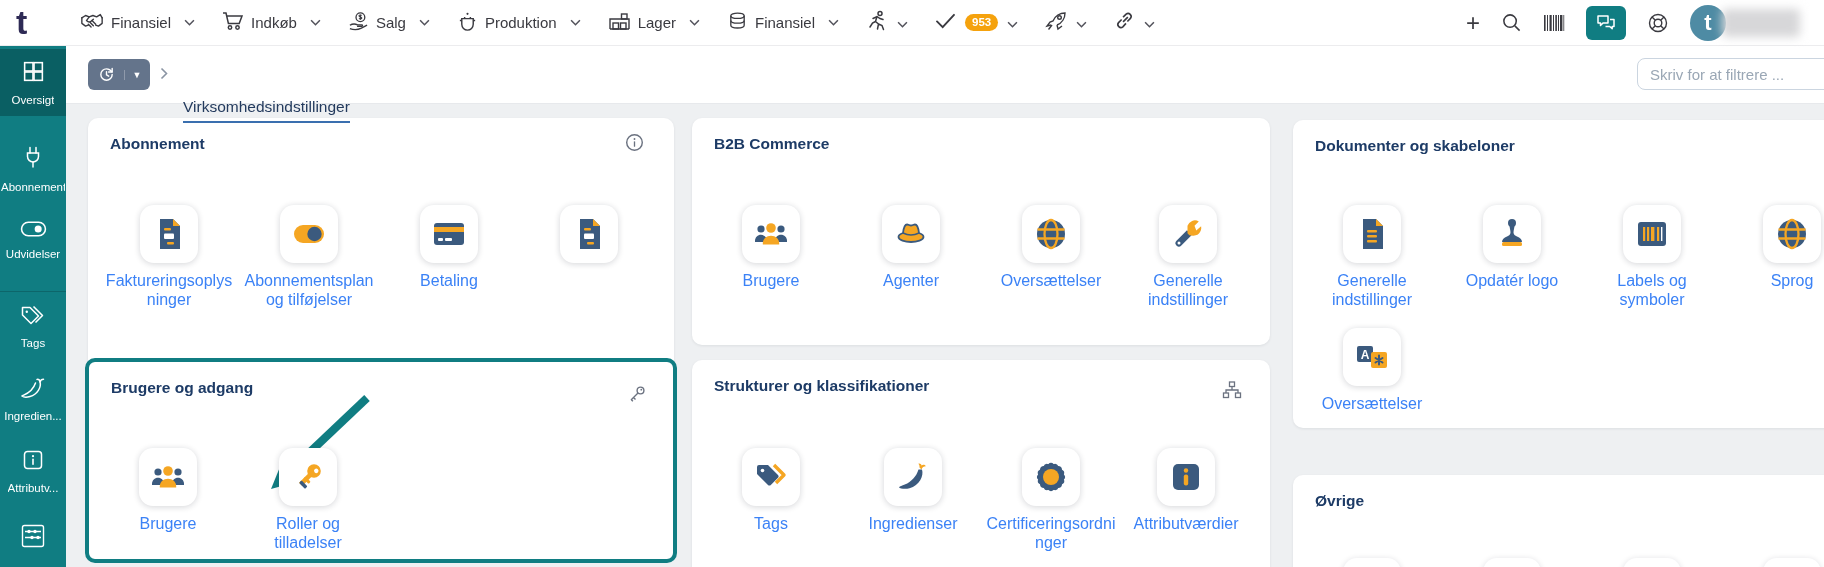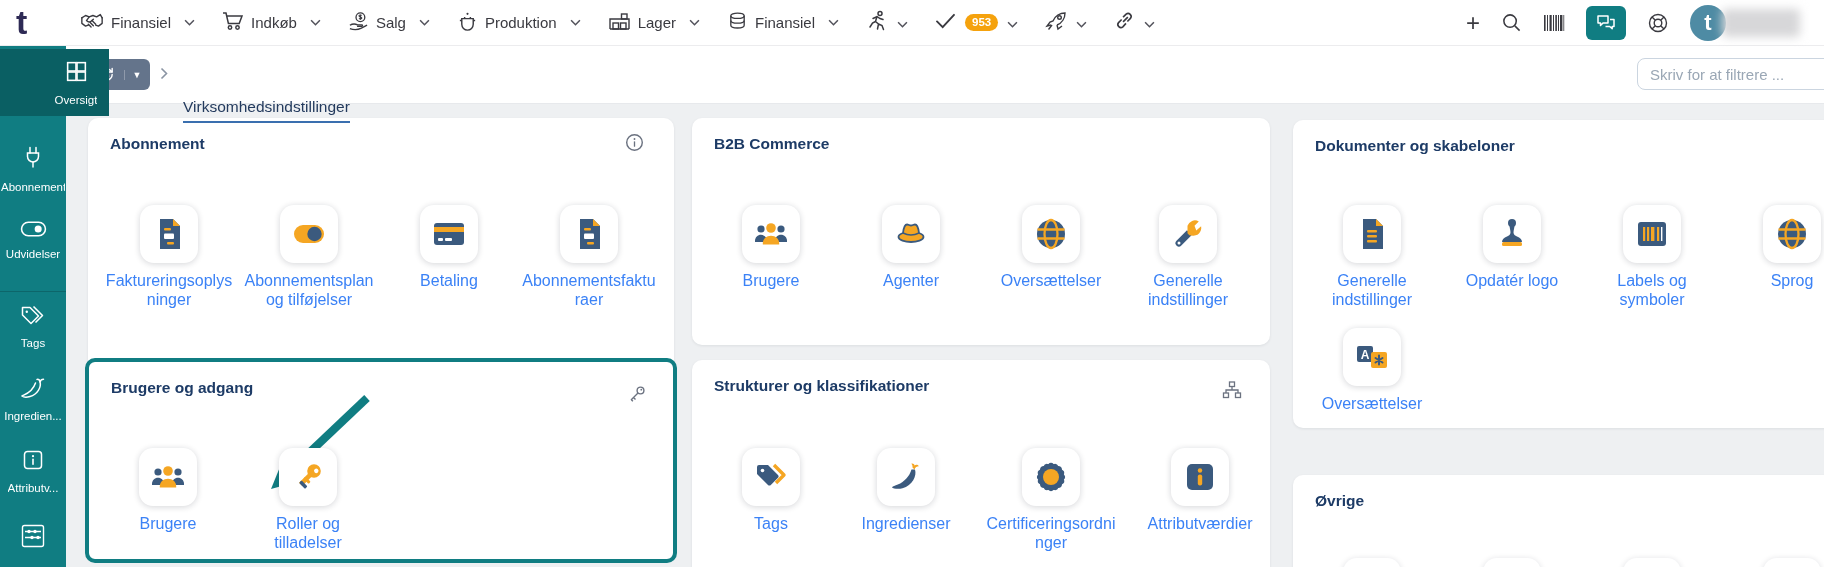--- a/index.html
+++ b/index.html
@@ -241,21 +241,21 @@
     <span class="seg2">▼</span>
   </div>
   <div class="crumb-chev"><svg width="8" height="13" viewBox="0 0 8 13">
         <path d="M1.5 1.5l5 5-5 5" fill="none" stroke="#8a94a3" stroke-width="1.6"></path>
       </svg></div>
   <div class="crumb-title">Virksomhedsindstillinger</div>
   <input class="filter-input" type="text" placeholder="Skriv for at filtrere ..." style="">
 </div>
 
 <div class="sidebar">
-  <div class="sb-item sb-active" style="top:4px;padding-left:43px;">
+  <div class="sb-item sb-active" style="top:4px;">
     <span><svg width="25" height="25" viewBox="0 0 24 24" fill="none" stroke="#fff" stroke-width="1.5">
           <rect x="3.5" y="3.5" width="8" height="8"></rect>
           <rect x="12.5" y="3.5" width="8" height="8"></rect>
           <rect x="3.5" y="12.5" width="8" height="8"></rect>
           <rect x="12.5" y="12.5" width="8" height="8"></rect>
         </svg></span>
     <span class="sb-label">Oversigt</span>
   </div>
   <div class="sb-item" style="top:100px;">
     <span><svg width="24" height="26" viewBox="0 0 24 26" fill="none" stroke="#fff" stroke-width="1.5" stroke-linecap="round">
@@ -354,21 +354,20 @@
   <div class="item" style="left:431px;top:87px;">
     <div class="tile">
         <svg width="36" height="36" viewBox="0 0 36 36">
           <path d="M9 3h13l7 7v23H9z" fill="#3b5a7e"></path>
           <path d="M22 3l7 7h-7z" fill="#f5a623"></path>
           <rect x="13" y="12" width="7" height="2.6" rx="1" fill="#f5a623"></rect>
           <rect x="13" y="17.5" width="10" height="5.5" rx="1" fill="#fff"></rect>
           <rect x="16" y="26" width="7" height="2.6" rx="1" fill="#f5a623"></rect>
         </svg>
       </div>
-    <div class="item-label">Abonnementsfakturaer</div>
   </div>
 </div>
 
 <div class="card" style="left:692px;top:118px;width:578px;height:227px;">
   <div class="card-title">B2B Commerce</div>
 
   <div class="item" style="left:9px;top:87px;">
     <div class="tile">
         <svg width="36" height="36" viewBox="0 0 36 36">
           <circle cx="8" cy="13" r="3.6" fill="#3b5a7e"></circle>
@@ -539,21 +538,21 @@
   <div class="item" style="left:9px;top:88px;">
     <div class="tile">
         <svg width="36" height="36" viewBox="0 0 36 36">
           <path d="M4 8a2 2 0 0 1 2-2h9l10 10c.8.8.8 2 0 2.8L17.8 26c-.8.8-2 .8-2.8 0L4 15z" fill="#3b5a7e"></path>
           <circle cx="9.5" cy="11.5" r="1.8" fill="#fff"></circle>
           <path d="M21 6l10 10-8 8" fill="none" stroke="#f5a623" stroke-width="3.4" stroke-linejoin="round"></path>
         </svg>
       </div>
     <div class="item-label">Tags</div>
   </div>
-  <div class="item" style="left:144px;top:88px;">
+  <div class="item" style="left:151px;top:88px;">
     <div class="tile">
         <svg width="36" height="36" viewBox="0 0 36 36">
           <path d="M27 10.5c2 6.5-2.5 16-12.5 18.8-4.8 1.3-9.5.1-10.5-.9.8-1 3-1.6 5.8-2.8 6.8-3 11.5-8 13.7-15.1z" fill="#3b5a7e"></path>
           <path d="M26.5 10.5c.8-2.2 2.2-3.2 4.3-3.2-.9-1.6-2.9-1.9-4.2-.8-.4-1.6-1.9-2.3-3.2-1.8.8.7 1.3 2.2 1.1 3.8z" fill="#f5a623"></path>
         </svg>
       </div>
     <div class="item-label">Ingredienser</div>
   </div>
   <div class="item" style="left:289px;top:88px;">
     <div class="tile">
@@ -562,21 +561,21 @@
             <rect x="7" y="7" width="22" height="22" rx="4"></rect>
             <rect x="7" y="7" width="22" height="22" rx="4" transform="rotate(45 18 18)"></rect>
             <rect x="7" y="7" width="22" height="22" rx="4" transform="rotate(22 18 18)"></rect>
             <rect x="7" y="7" width="22" height="22" rx="4" transform="rotate(67 18 18)"></rect>
           </g>
           <circle cx="18" cy="18" r="8" fill="#f5a623"></circle>
         </svg>
       </div>
     <div class="item-label">Certificeringsordninger</div>
   </div>
-  <div class="item" style="left:438px;top:88px;justify-content:space-between;">
+  <div class="item" style="left:424px;top:88px;justify-content:space-between;">
     <div class="tile">
         <svg width="36" height="36" viewBox="0 0 36 36">
           <rect x="5" y="5" width="26" height="26" rx="5" fill="#3b5a7e"></rect>
           <circle cx="18" cy="11.5" r="2.2" fill="#f5a623"></circle>
           <rect x="15.8" y="15.5" width="4.4" height="11" rx="2" fill="#f5a623"></rect>
         </svg>
       </div>
     <div class="item-label">Attributværdier</div>
   </div>
 </div>

